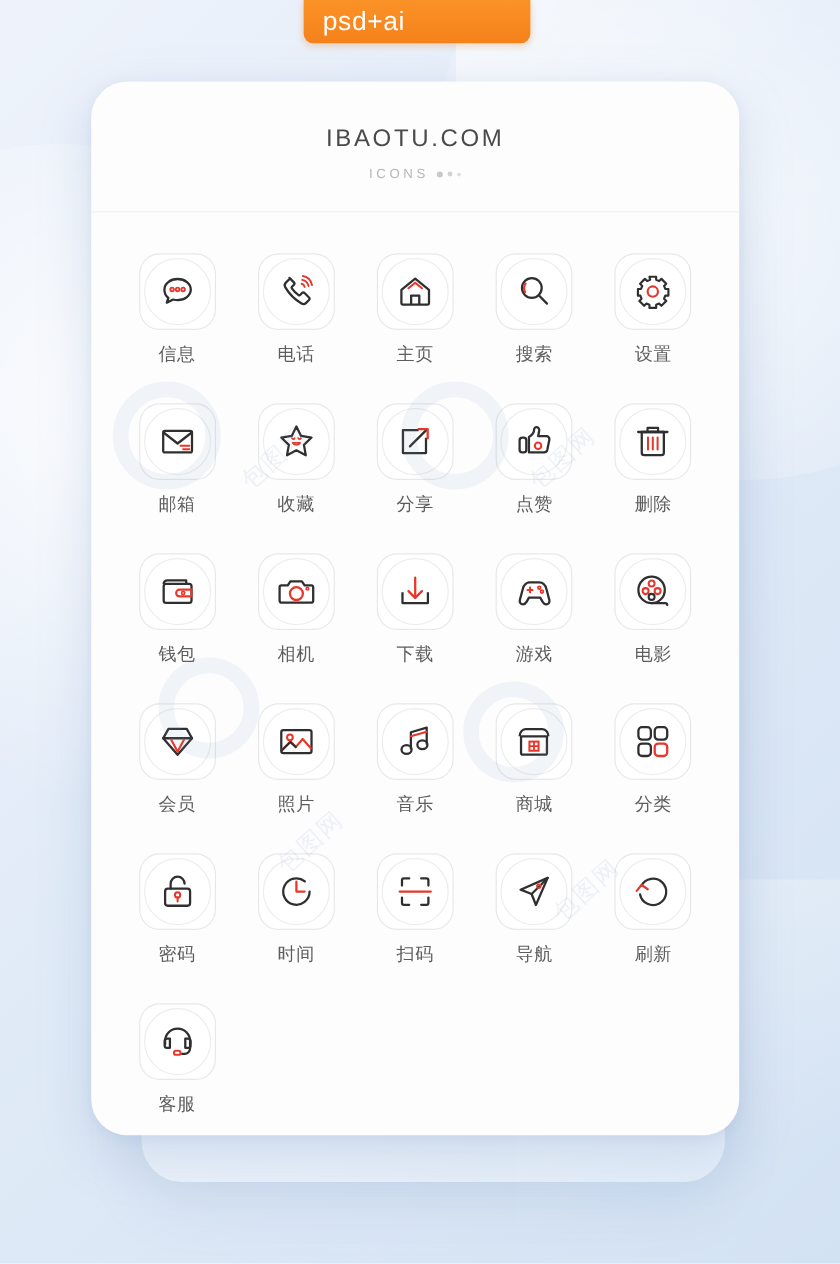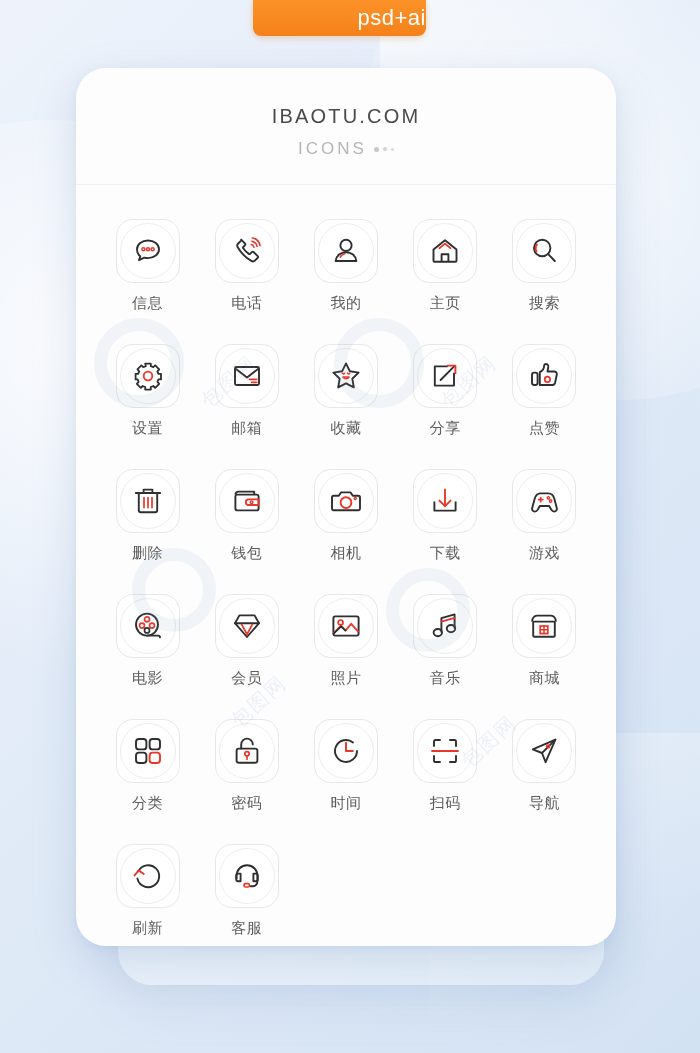--- a/index.html
+++ b/index.html
@@ -19,22 +19,23 @@
     pointer-events:none;}
   .bg-sheen2{position:absolute;left:430px;bottom:-40px;width:300px;height:360px;
     background:linear-gradient(160deg,rgba(255,255,255,.35) 0%,rgba(255,255,255,0) 65%);
     pointer-events:none;}
 
   
   .badge{
     position:absolute;left:253px;top:0;width:173px;height:36px;
     background:linear-gradient(180deg,#fb9227 0%,#f5811b 100%);
     border-radius:0 0 8px 8px;color:#fff;font-size:22px;letter-spacing:.5px;
-    display:flex;align-items:center;justify-content:flex-end;
+    display:flex;align-items:center;justify-content:flex-start;
     box-shadow:0 2px 6px rgba(230,120,20,.28);
+    padding-left:16px;
   }
 
   
   .card-back{
     position:absolute;left:118px;top:145px;width:486px;height:840px;
     background:linear-gradient(160deg,rgba(255,255,255,.72),rgba(240,246,253,.55));
     border-radius:34px;
     box-shadow:0 18px 46px rgba(120,150,190,.16);
   }
   
@@ -45,21 +46,21 @@
     overflow:hidden;
   }
   .card-header{padding:38px 0 0;text-align:center;}
   .title{
     font-size:20px;letter-spacing:2.2px;color:#4a4a4a;font-weight:400;
     line-height:1;
   }
   .subtitle-row{
     margin-top:13px;display:flex;align-items:center;justify-content:center;gap:7px;
   }
-  .subtitle{font-size:17px;letter-spacing:3px;color:#b6b6b6;}
+  .subtitle{font-size:11px;letter-spacing:3px;color:#b6b6b6;}
   .dots{display:flex;align-items:center;gap:4px;}
   .dots i{display:block;border-radius:50%;background:#c9c9c9;}
   .dots i:nth-child(1){width:5px;height:5px;}
   .dots i:nth-child(2){width:4px;height:4px;background:#d2d2d2;}
   .dots i:nth-child(3){width:3px;height:3px;background:#dcdcdc;}
   .divider{margin-top:25px;height:1px;background:#f0f1f3;}
 
   
   .grid{
     padding:34px 22px 0;display:grid;
@@ -134,31 +135,20 @@
           <path d="M11.2 5.6 14.9 9.3a1.5 1.5 0 0 1 0 2.1l-1.6 1.6a1 1 0 0 0-.1 1.3c1.4 2 3.6 4.2 5.6 5.6a1 1 0 0 0 1.3-.1l1.6-1.6a1.5 1.5 0 0 1 2.1 0l3.7 3.7a1.5 1.5 0 0 1 0 2.1l-2.4 2.4c-1 1-2.6 1.2-3.8.5-5.2-3-10.6-8.4-13.6-13.6-.7-1.2-.5-2.8.5-3.8l2.4-2.4a1.5 1.5 0 0 1 2.1 0z" fill="none" stroke="#2f2f2f" stroke-width="1.9" stroke-linejoin="round"></path>
           <path d="M21.3 10.5c1.3.3 2.3 1.3 2.6 2.6" fill="none" stroke="#e8372a" stroke-width="1.6" stroke-linecap="round"></path>
           <path d="M21.9 7.2c2.6.5 4.6 2.5 5.2 5.1" fill="none" stroke="#e8372a" stroke-width="1.6" stroke-linecap="round"></path>
           <path d="M22.4 4c3.9.7 6.9 3.7 7.6 7.6" fill="none" stroke="#e8372a" stroke-width="1.6" stroke-linecap="round"></path>
         </svg>
       </div>
       <div class="lbl">电话</div>
     </div>
 
 
-    <div class="cell">
-      <div class="tile">
-          <span class="ring"></span>
-        <svg width="34" height="34" viewBox="0 0 34 34">
-          <circle cx="17" cy="11.4" r="5.6" fill="none" stroke="#2f2f2f" stroke-width="1.9"></circle>
-          <path d="M6.6 27c.6-5.4 5.1-8.8 10.4-8.8S26.8 21.6 27.4 27z" fill="none" stroke="#2f2f2f" stroke-width="1.9" stroke-linejoin="round"></path>
-          <path d="M11.3 23c1-1.6 2.6-2.7 4.4-3.2" fill="none" stroke="#e8372a" stroke-width="1.7" stroke-linecap="round"></path>
-        </svg>
-      </div>
-      <div class="lbl">我的</div>
-    </div>
 
     <div class="cell">
       <div class="tile">
           <span class="ring"></span>
         <svg width="34" height="34" viewBox="0 0 34 34">
           <path d="M5.5 15.6 17 6.2l11.5 9.4v11.2a1 1 0 0 1-1 1h-21a1 1 0 0 1-1-1z" fill="none" stroke="#2f2f2f" stroke-width="1.9" stroke-linejoin="round"></path>
           <path d="M13.6 27.8v-7.5h6.8v7.5" fill="none" stroke="#2f2f2f" stroke-width="1.9" stroke-linejoin="round"></path>
           <path d="M11.4 14.2 17 9.6l5.6 4.6" fill="none" stroke="#e8372a" stroke-width="1.8" stroke-linecap="round" stroke-linejoin="round"></path>
         </svg>
       </div>

